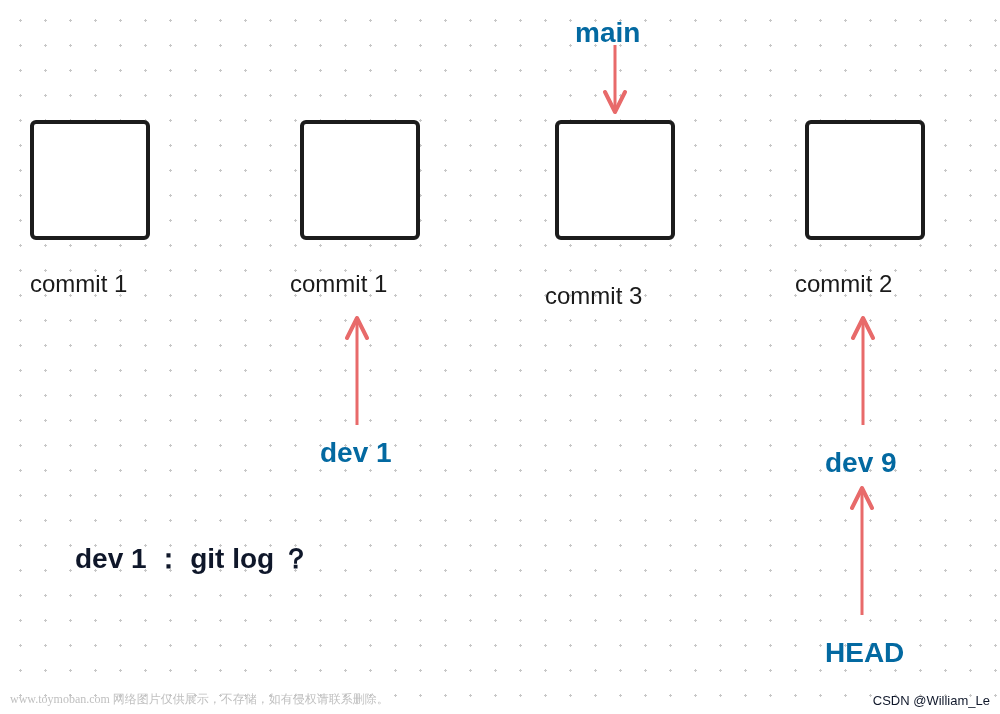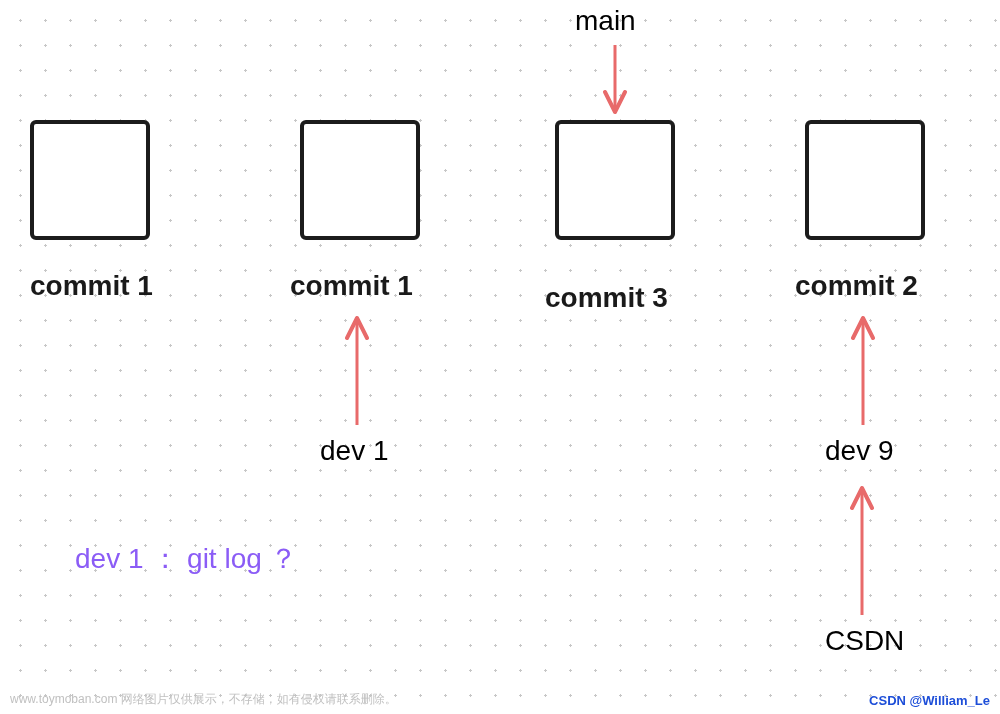--- a/index.html
+++ b/index.html
@@ -20,48 +20,49 @@
   .commit-box {
     position: absolute;
     width: 120px; height: 120px;
     border: 4px solid #1a1a1a;
     border-radius: 6px;
     background: #fff;
     filter: url(#rough);
   }
   .commit-label {
     position: absolute;
-    font-size: 28px;
-    font-weight: 700;
+    font-size: 24px;
+    font-weight: 400;
     color: #1a1a1a;
     white-space: nowrap;
   }
   .branch-label {
     position: absolute;
     font-size: 28px;
-    font-weight: 400;
-    color: #000000;
+    font-weight: 700;
+    color: #0369a1;
     white-space: nowrap;
+    margin-top: 12px;
   }
   .question {
     position: absolute;
     font-size: 28px;
-    font-weight: 400;
-    color: #8b5cf6;
+    font-weight: 700;
+    color: #0f172a;
     white-space: nowrap;
   }
   .watermark-left {
     position: absolute; left: 10px; bottom: 6px;
     font-size: 12px; color: #c0c0c0;
-    font-family: Liberation Sans, sans-serif; font-weight: 400;
+    font-family: Liberation Serif, serif; font-weight: 400;
   }
   .watermark-right {
     position: absolute; right: 10px; bottom: 6px;
-    font-size: 13px; color: #1d4ed8;
-    font-family: Arial, sans-serif; font-weight: 700;
+    font-size: 13px; color: #0f172a;
+    font-family: Arial, sans-serif; font-weight: 400;
   }
   svg.arrows { position: absolute; inset: 0; width: 1000px; height: 714px; pointer-events: none; }
 </style>
 </head>
 <body>
 
 <div class="dot-grid"></div>
 
 <div class="canvas">
 
@@ -97,21 +98,21 @@
   <div class="commit-box" style="left:300px; top:120px"></div>
   <div class="commit-box" style="left:555px; top:120px"></div>
   <div class="commit-box" style="left:805px; top:120px"></div>
 
   <div class="commit-label" style="left:30px; top:270px">commit 1</div>
   <div class="commit-label" style="left:290px; top:270px">commit 1</div>
   <div class="commit-label" style="left:545px; top:282px">commit 3</div>
   <div class="commit-label" style="left:795px; top:270px">commit 2</div>
 
   <div class="branch-label" style="left:575px; top:5px">main</div>
-  <div class="branch-label" style="left:320px; top:435px">dev 1</div>
+  <div class="branch-label" style="left:320px; top:425px">dev 1</div>
   <div class="branch-label" style="left:825px; top:435px">dev 9</div>
-  <div class="branch-label" style="left:825px; top:625px">CSDN</div>
+  <div class="branch-label" style="left:825px; top:625px">HEAD</div>
 
   <div class="question" style="left:75px; top:540px">dev 1 ： git log ？</div>
 
   <div class="watermark-left">www.toymoban.com  网络图片仅供展示，不存储，如有侵权请联系删除。</div>
   <div class="watermark-right">CSDN @William_Le</div>
 </div>
 
 </body></html>

